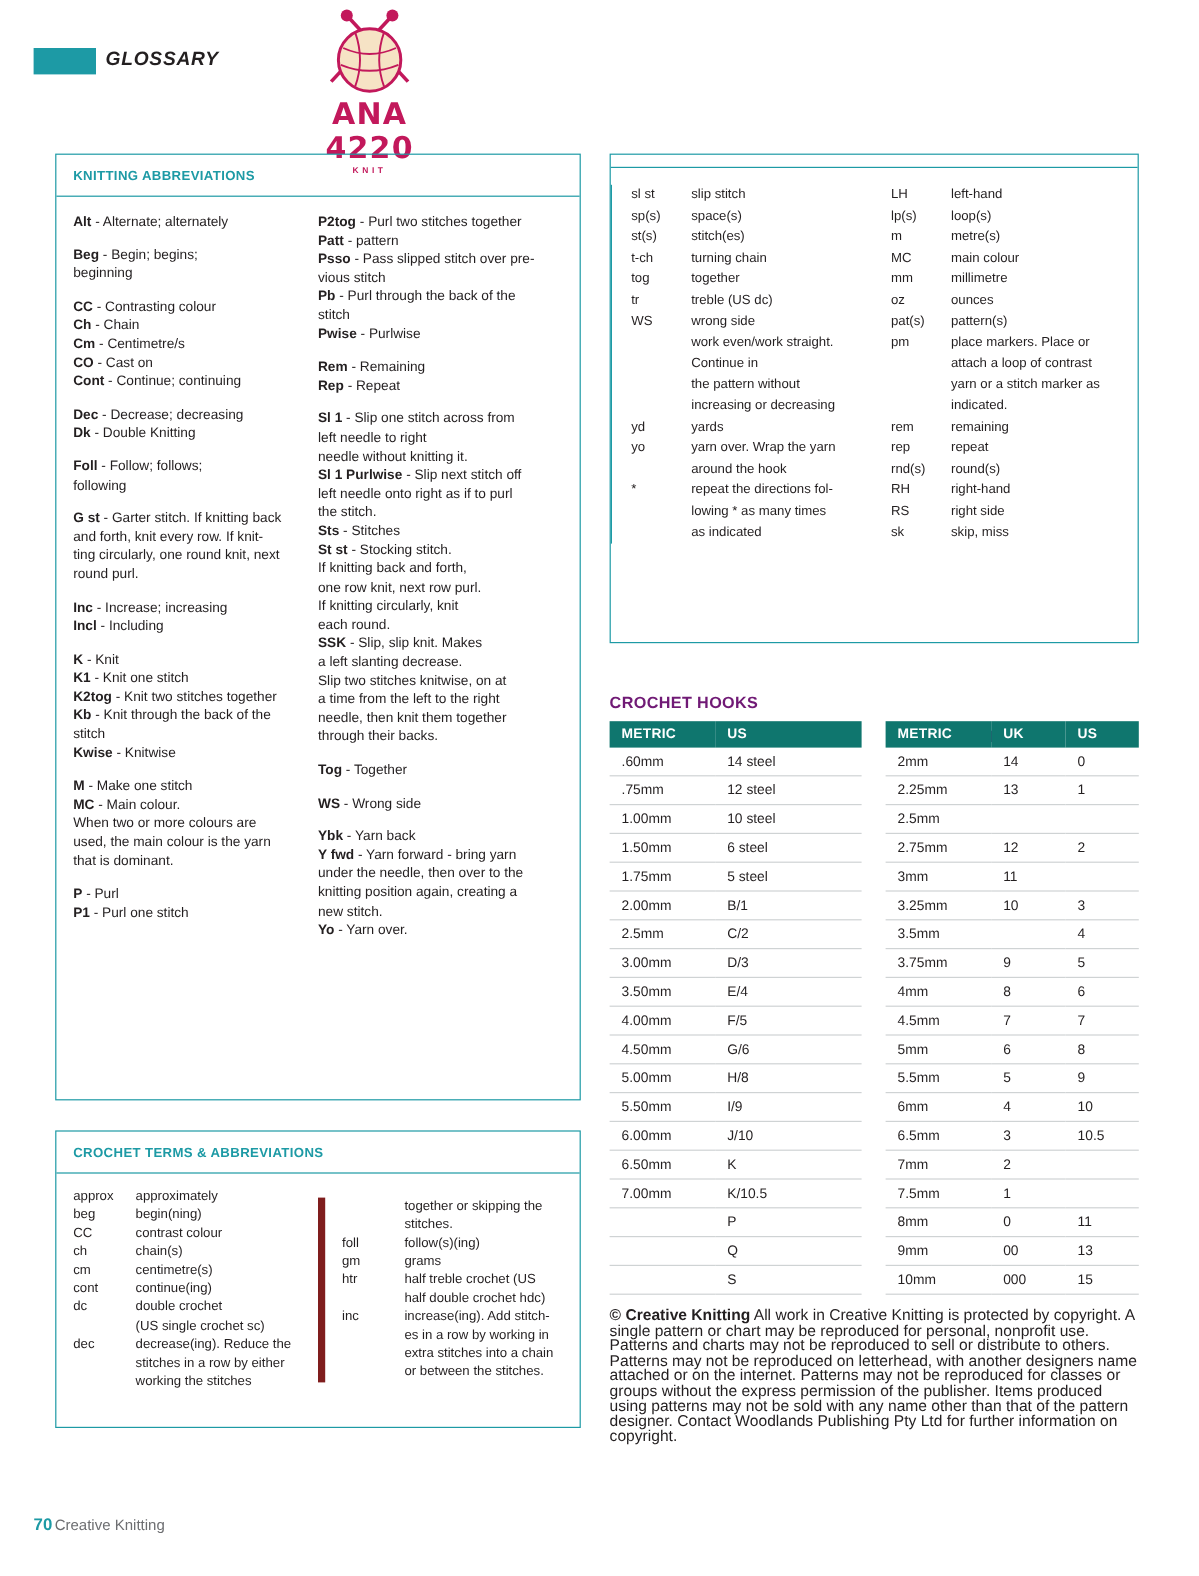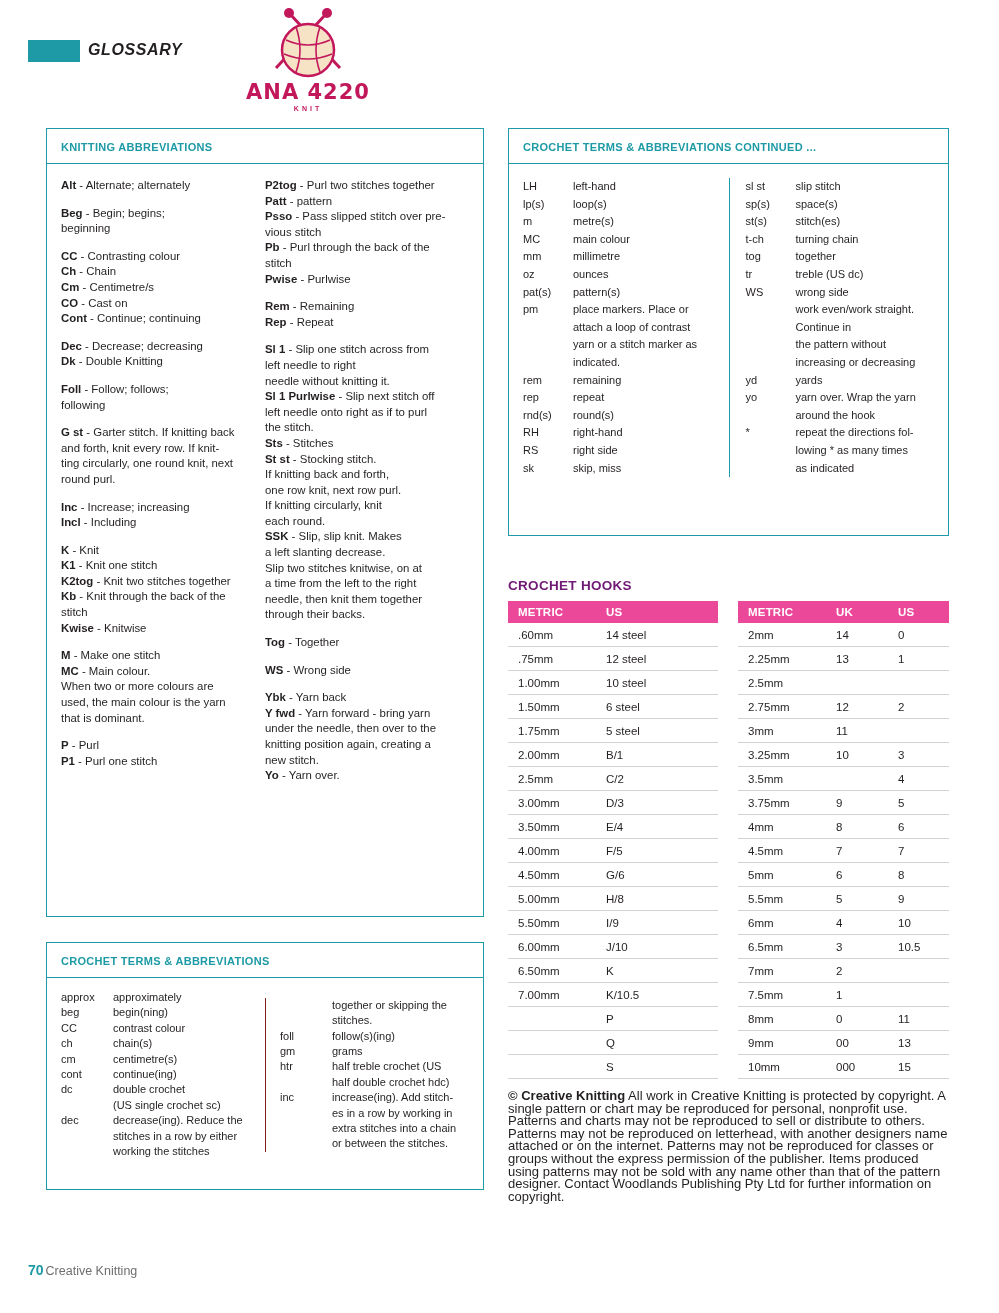--- a/index.html
+++ b/index.html
@@ -12,60 +12,60 @@
     overflow:hidden;
   }
   .page{position:relative;width:999px;height:1313px;}
 
   
   .hdr-bar{position:absolute;left:28px;top:40px;width:52px;height:22px;background:#1d9aa5;}
   .hdr-title{position:absolute;left:88px;top:41px;font-size:16px;font-weight:bold;letter-spacing:.6px;color:#231f20;font-style:italic;}
 
   .logo{position:absolute;left:240px;top:6px;width:136px;height:112px;text-align:center;}
   .logo svg{display:block;margin:0 auto;}
-  .logo-name{font-family:"DejaVu Sans", sans-serif;font-weight:bold;font-size:21px;color:#c2185b;letter-spacing:1px;margin-top:-4px;}
+  .logo-name{font-family:"DejaVu Sans", sans-serif;font-weight:bold;font-size:25px;color:#c2185b;letter-spacing:1px;margin-top:-4px;}
   .logo-sub{font-size:7px;letter-spacing:3px;color:#c2185b;font-weight:bold;margin-top:1px;}
 
   
   .box{position:absolute;border:1px solid #1d9aa5;box-sizing:border-box;}
   .box-title{font-size:11px;font-weight:bold;color:#1d9aa5;letter-spacing:.3px;padding:12px 0 0 14px;}
   .box-rule{border-top:1px solid #1d9aa5;margin-top:10px;}
 
   
   #knitBox{left:46px;top:128px;width:438px;height:789px;}
   .kn-cols{display:flex;padding:14px 14px 0 14px;font-size:11.4px;line-height:15.6px;}
   .kn-col{width:50%;box-sizing:border-box;padding-right:10px;}
   .kn-col p{margin:0 0 0 0;}
   .kn-col .gap{height:12px;}
   .kn-col b{font-weight:bold;}
 
   
   #crochetBox{left:46px;top:942px;width:438px;height:248px;}
   .ct-wrap{display:flex;padding:12px 0 0 0;font-size:11px;line-height:15.4px;align-items:center;}
   .ct-col{width:50%;box-sizing:border-box;padding:0 10px 0 14px;}
-  .ct-col.right{border-left:1px solid #7f1d1d;}
+  .ct-col.right{border-left:6px solid #7f1d1d;}
   .ct-row{display:flex;}
   .ct-k{width:52px;flex:0 0 52px;}
   .ct-v{flex:1;}
 
   
   #crochetCont{left:508px;top:128px;width:441px;height:408px;}
   .cc-wrap{display:flex;padding:14px 0 0 0;font-size:11px;line-height:17.6px;}
   .cc-col{width:50%;box-sizing:border-box;padding:0 8px 0 14px;}
   .cc-col.right{border-left:1px solid #1d9aa5;padding-left:16px;}
   .cc-row{display:flex;}
   .cc-k{width:50px;flex:0 0 50px;}
   .cc-v{flex:1;}
 
   
   .tbl-title{position:absolute;font-size:13.5px;font-weight:bold;color:#701a75;letter-spacing:.3px;}
   #hooksTitle{left:508px;top:578px;}
   #needlesTitle{left:748px;top:578px;margin-top:28px;}
   table{border-collapse:collapse;position:absolute;font-size:11.5px;}
-  table th{background:#ec4899;color:#fff;font-size:11.5px;font-weight:bold;text-align:left;padding:5px 0 5px 10px;letter-spacing:.2px;}
+  table th{background:#0f766e;color:#fff;font-size:11.5px;font-weight:bold;text-align:left;padding:5px 0 5px 10px;letter-spacing:.2px;}
   table td{border-bottom:1px solid #cfd3d4;padding:3px 0 3px 10px;height:17px;}
   #hooksTable{left:508px;top:601px;width:210px;}
   #needlesTable{left:738px;top:601px;width:211px;}
   #hooksTable td:nth-child(1){width:78px;}
   #needlesTable td:nth-child(1){width:78px;}
   #needlesTable td:nth-child(2){width:52px;}
 
   
   .copy{position:absolute;left:508px;top:1090px;width:440px;font-size:13px;line-height:12.6px;color:#231f20;}
   .copy b{font-weight:bold;}
@@ -281,23 +281,92 @@
           </div>
           <div class="ct-row">
             <div class="ct-k"></div>
             <div class="ct-v">or between the stitches.</div>
           </div>
         </div>
     </div>
   </div>
 
   <div class="box" id="crochetCont">
-    <div class="box-title">CROCHET TERMS &amp; ABBREVIATIONS CONTINUED ...</div>
     <div class="box-rule"></div>
     <div class="cc-wrap">
+      <div class="cc-col right" id="ccCol2">
+          <div class="cc-row">
+            <div class="cc-k">sl st</div>
+            <div class="cc-v">slip stitch</div>
+          </div>
+          <div class="cc-row">
+            <div class="cc-k">sp(s)</div>
+            <div class="cc-v">space(s)</div>
+          </div>
+          <div class="cc-row">
+            <div class="cc-k">st(s)</div>
+            <div class="cc-v">stitch(es)</div>
+          </div>
+          <div class="cc-row">
+            <div class="cc-k">t-ch</div>
+            <div class="cc-v">turning chain</div>
+          </div>
+          <div class="cc-row">
+            <div class="cc-k">tog</div>
+            <div class="cc-v">together</div>
+          </div>
+          <div class="cc-row">
+            <div class="cc-k">tr</div>
+            <div class="cc-v">treble (US dc)</div>
+          </div>
+          <div class="cc-row">
+            <div class="cc-k">WS</div>
+            <div class="cc-v">wrong side</div>
+          </div>
+          <div class="cc-row">
+            <div class="cc-k"></div>
+            <div class="cc-v">work even/work straight.</div>
+          </div>
+          <div class="cc-row">
+            <div class="cc-k"></div>
+            <div class="cc-v">Continue in</div>
+          </div>
+          <div class="cc-row">
+            <div class="cc-k"></div>
+            <div class="cc-v">the pattern without</div>
+          </div>
+          <div class="cc-row">
+            <div class="cc-k"></div>
+            <div class="cc-v">increasing or decreasing</div>
+          </div>
+          <div class="cc-row">
+            <div class="cc-k">yd</div>
+            <div class="cc-v">yards</div>
+          </div>
+          <div class="cc-row">
+            <div class="cc-k">yo</div>
+            <div class="cc-v">yarn over. Wrap the yarn</div>
+          </div>
+          <div class="cc-row">
+            <div class="cc-k"></div>
+            <div class="cc-v">around the hook</div>
+          </div>
+          <div class="cc-row">
+            <div class="cc-k">*</div>
+            <div class="cc-v">  repeat the directions fol-</div>
+          </div>
+          <div class="cc-row">
+            <div class="cc-k"></div>
+            <div class="cc-v">lowing * as many times</div>
+          </div>
+          <div class="cc-row">
+            <div class="cc-k"></div>
+            <div class="cc-v">as indicated</div>
+          </div>
+        </div>
       <div class="cc-col" id="ccCol1">
           <div class="cc-row">
             <div class="cc-k">LH</div>
             <div class="cc-v">left-hand</div>
           </div>
           <div class="cc-row">
             <div class="cc-k">lp(s)</div>
             <div class="cc-v">loop(s)</div>
           </div>
           <div class="cc-row">
@@ -352,90 +421,20 @@
             <div class="cc-k">RH</div>
             <div class="cc-v">right-hand</div>
           </div>
           <div class="cc-row">
             <div class="cc-k">RS</div>
             <div class="cc-v">right side</div>
           </div>
           <div class="cc-row">
             <div class="cc-k">sk</div>
             <div class="cc-v">skip, miss</div>
-          </div>
-        </div>
-      <div class="cc-col right" id="ccCol2">
-          <div class="cc-row">
-            <div class="cc-k">sl st</div>
-            <div class="cc-v">slip stitch</div>
-          </div>
-          <div class="cc-row">
-            <div class="cc-k">sp(s)</div>
-            <div class="cc-v">space(s)</div>
-          </div>
-          <div class="cc-row">
-            <div class="cc-k">st(s)</div>
-            <div class="cc-v">stitch(es)</div>
-          </div>
-          <div class="cc-row">
-            <div class="cc-k">t-ch</div>
-            <div class="cc-v">turning chain</div>
-          </div>
-          <div class="cc-row">
-            <div class="cc-k">tog</div>
-            <div class="cc-v">together</div>
-          </div>
-          <div class="cc-row">
-            <div class="cc-k">tr</div>
-            <div class="cc-v">treble (US dc)</div>
-          </div>
-          <div class="cc-row">
-            <div class="cc-k">WS</div>
-            <div class="cc-v">wrong side</div>
-          </div>
-          <div class="cc-row">
-            <div class="cc-k"></div>
-            <div class="cc-v">work even/work straight.</div>
-          </div>
-          <div class="cc-row">
-            <div class="cc-k"></div>
-            <div class="cc-v">Continue in</div>
-          </div>
-          <div class="cc-row">
-            <div class="cc-k"></div>
-            <div class="cc-v">the pattern without</div>
-          </div>
-          <div class="cc-row">
-            <div class="cc-k"></div>
-            <div class="cc-v">increasing or decreasing</div>
-          </div>
-          <div class="cc-row">
-            <div class="cc-k">yd</div>
-            <div class="cc-v">yards</div>
-          </div>
-          <div class="cc-row">
-            <div class="cc-k">yo</div>
-            <div class="cc-v">yarn over. Wrap the yarn</div>
-          </div>
-          <div class="cc-row">
-            <div class="cc-k"></div>
-            <div class="cc-v">around the hook</div>
-          </div>
-          <div class="cc-row">
-            <div class="cc-k">*</div>
-            <div class="cc-v">  repeat the directions fol-</div>
-          </div>
-          <div class="cc-row">
-            <div class="cc-k"></div>
-            <div class="cc-v">lowing * as many times</div>
-          </div>
-          <div class="cc-row">
-            <div class="cc-k"></div>
-            <div class="cc-v">as indicated</div>
           </div>
         </div>
     </div>
   </div>
 
   <div class="tbl-title" id="hooksTitle">CROCHET HOOKS</div>
   <table id="hooksTable">
     <thead>
         <tr id="hooksHead">
           <th>METRIC</th>

